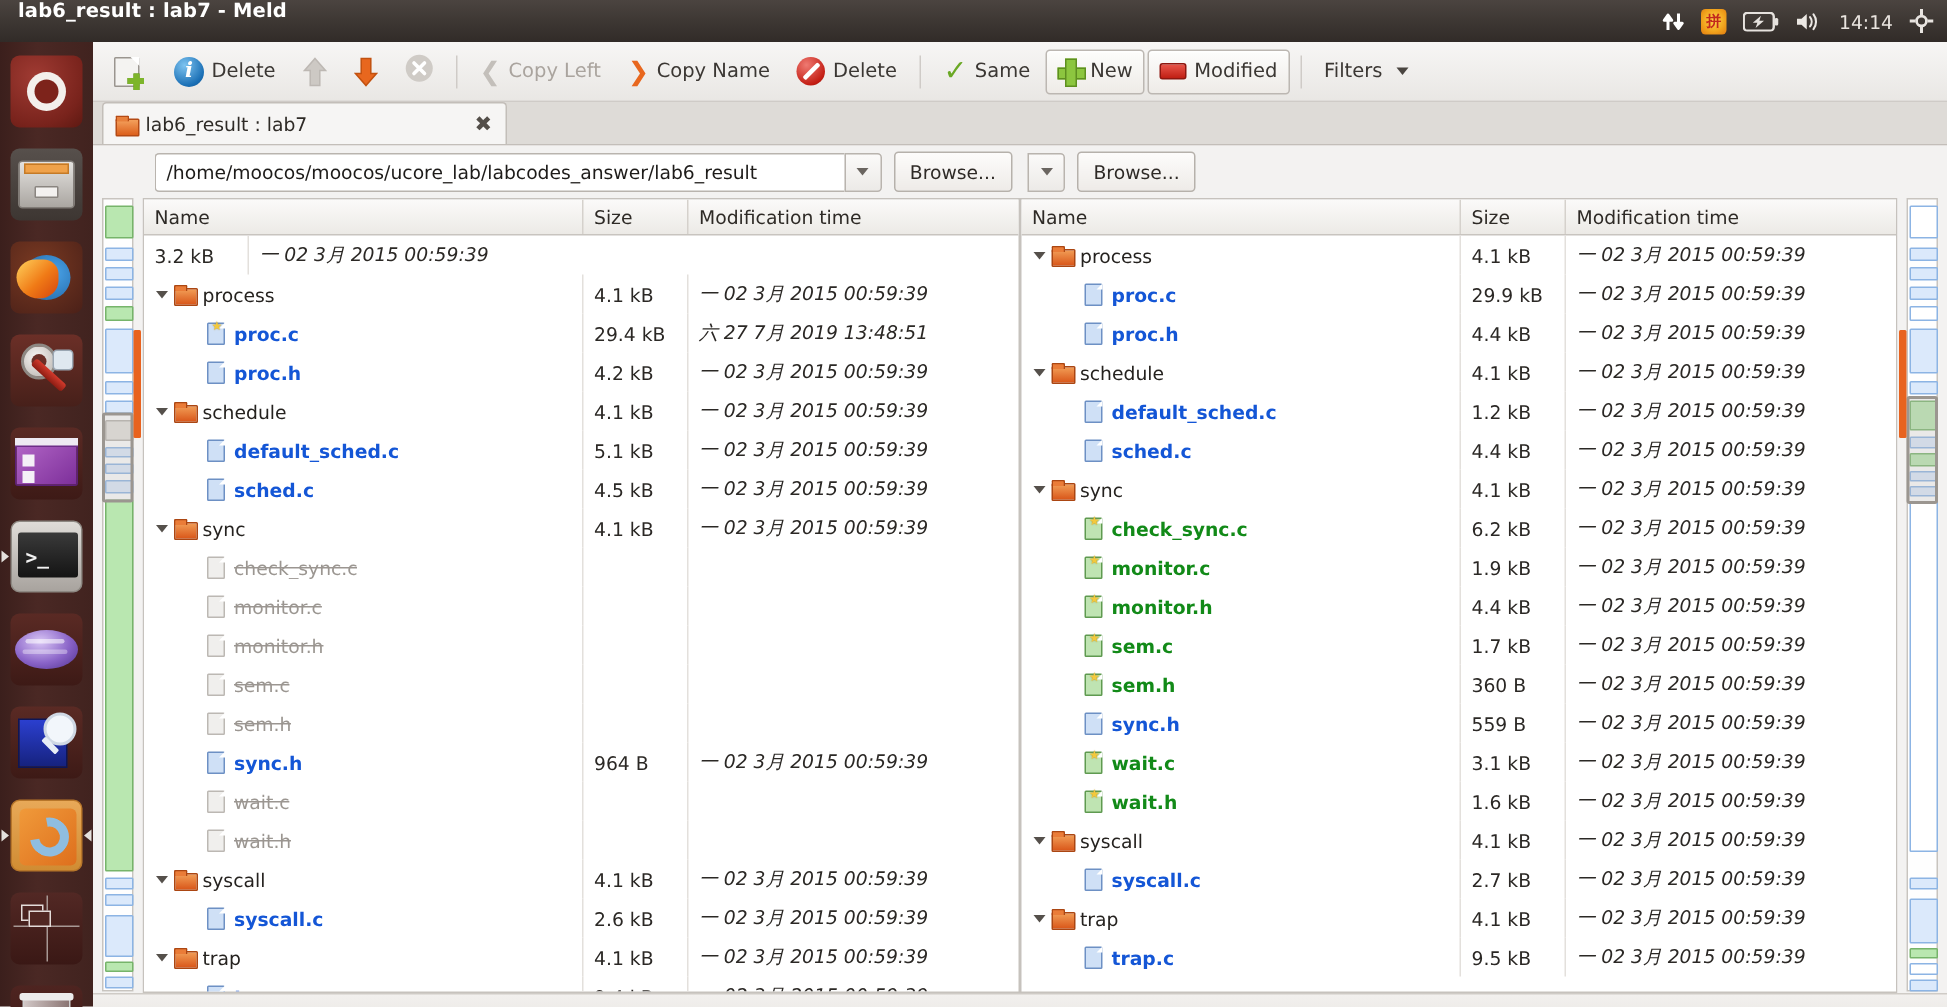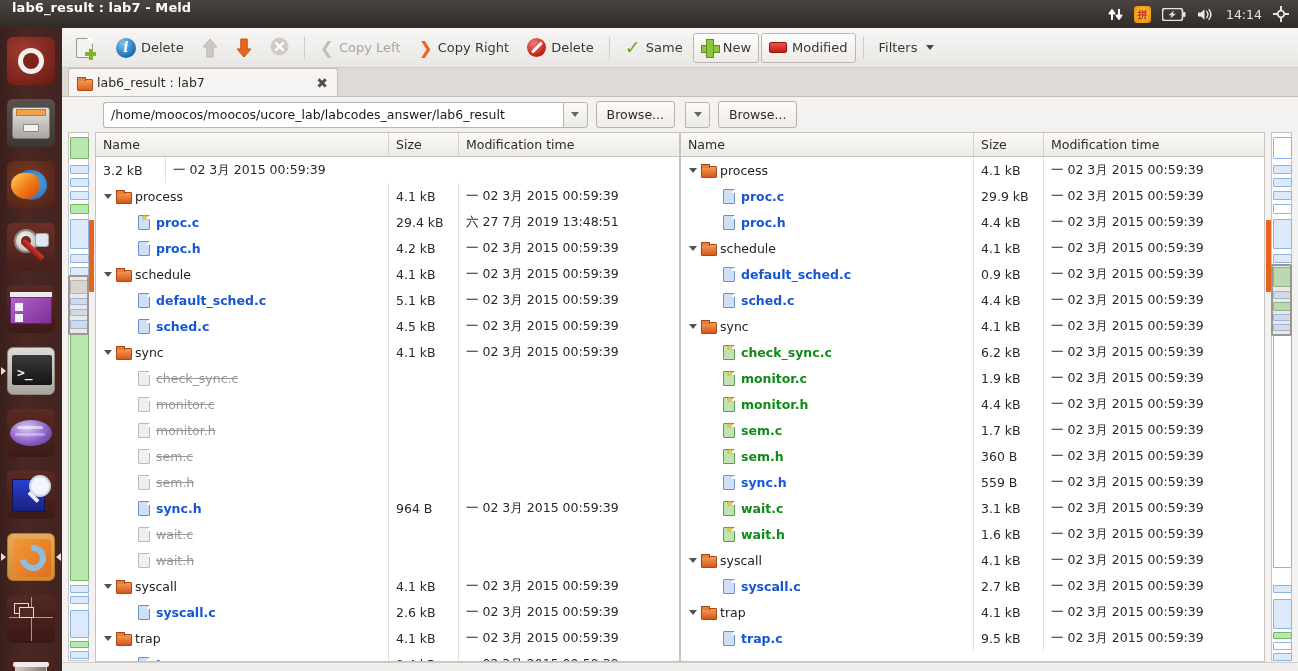--- a/index.html
+++ b/index.html
@@ -140,21 +140,21 @@
   .h-name { flex:1 1 0; min-width:0;text-align:right; }
   .h-size { width:70px; flex:none; }
   .h-time { width:220px; flex:none; border-right:none; }
   .rows { flex:1 1 auto; overflow:hidden; }
   .row { display:flex; height:26px; align-items:center; }
   .c-name { flex:1 1 0; min-width:0; display:flex; align-items:center; overflow:hidden;
             border-right:1px solid #e3e0dc; height:26px; }
   .c-size { width:70px; flex:none; padding:0 7px; font-size:12.5px; color:#2b2825; height:26px;
             display:flex;align-items:center; border-right:1px solid #e3e0dc; }
   .c-time { width:220px; flex:none; padding:12px 7px; font-size:12.5px; color:#2b2825; height:26px;
-            display:flex;align-items:center; white-space:nowrap; }
+            display:flex;align-items:center; white-space:nowrap;font-style:italic; }
   .expander { width:16px; flex:none; display:flex; align-items:center; justify-content:center; }
   .expander i { width:0;height:0;border-left:4.5px solid transparent;border-right:4.5px solid transparent;
                 border-top:5px solid #55504b; display:block; }
   .nm { font-size:12.5px; white-space:nowrap; overflow:hidden; text-overflow:ellipsis; }
   .nm.dir { color:#25221f; }
   .nm.blue { color:#1456d6; font-weight:bold; }
   .nm.green { color:#128a18; font-weight:bold; }
   .nm.gone { color:#9b9691; text-decoration:line-through; }
 
   .file-ico { width:12px;height:15px;flex:none;margin-right:6px;position:relative; }
@@ -336,21 +336,21 @@
           </svg>
       </span>
     </div>
     <div class="tb-sep"></div>
     <div class="tb-btn disabled">
       <span class="ic ic-copyleft" style="color:#c3bfba;">❮</span>
       <span>Copy Left</span>
     </div>
     <div class="tb-btn">
       <span class="ic ic-copyright" style="color:#e8671e;">❯</span>
-      <span>Copy Right</span>
+      <span>Copy Name</span>
     </div>
     <div class="tb-btn">
       <span class="ic ic-delete"></span>
       <span>Delete</span>
     </div>
     <div class="tb-sep"></div>
     <div class="tb-btn">
       <span class="ic ic-check">✓</span>
       <span>Same</span>
     </div>
@@ -715,21 +715,21 @@
           </div>
           <div class="row">
             <div class="c-name" style="padding-left: 26px;">
               <span style="width: 16px; flex: 0 0 auto;"></span>
               <span class="file-ico blue">
                 <span class="fi-body"></span>
                 <span class="fi-fold"></span>
               </span>
               <span class="nm blue">default_sched.c</span>
             </div>
-            <div class="c-size">0.9 kB</div>
+            <div class="c-size">1.2 kB</div>
             <div class="c-time">一 02 3月 2015 00:59:39</div>
           </div>
           <div class="row">
             <div class="c-name" style="padding-left: 26px;">
               <span style="width: 16px; flex: 0 0 auto;"></span>
               <span class="file-ico blue">
                 <span class="fi-body"></span>
                 <span class="fi-fold"></span>
               </span>
               <span class="nm blue">sched.c</span>

